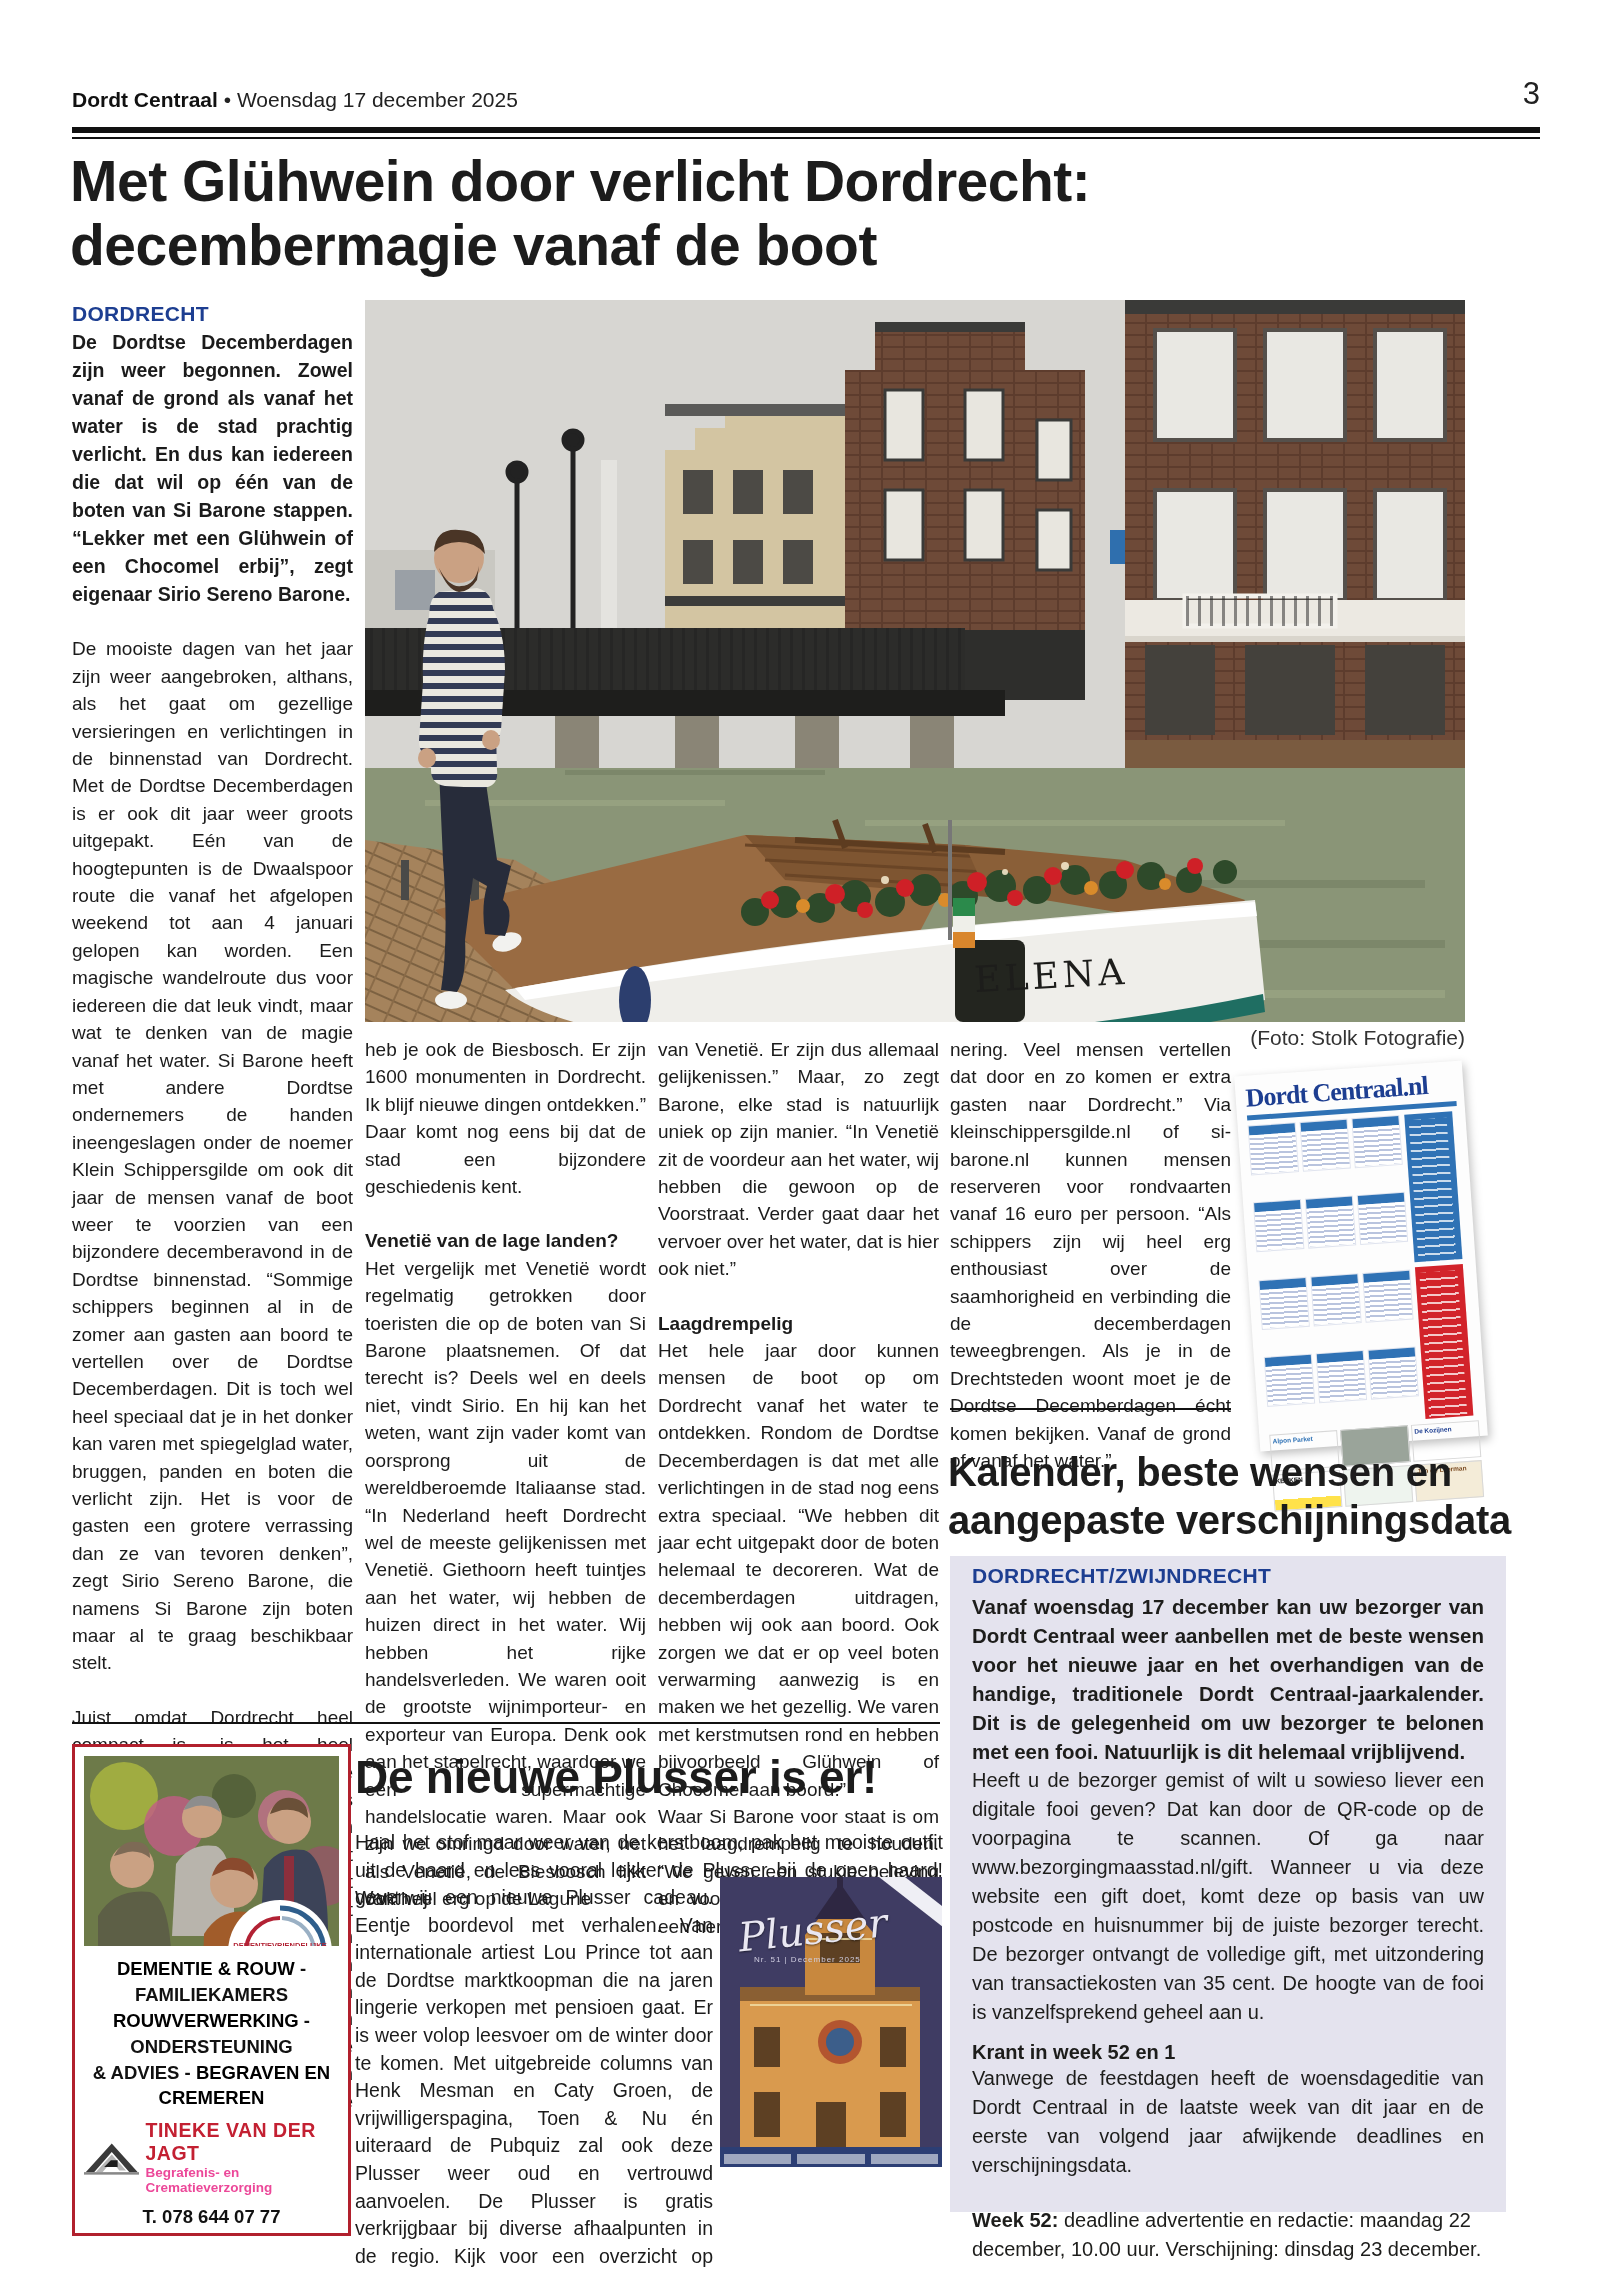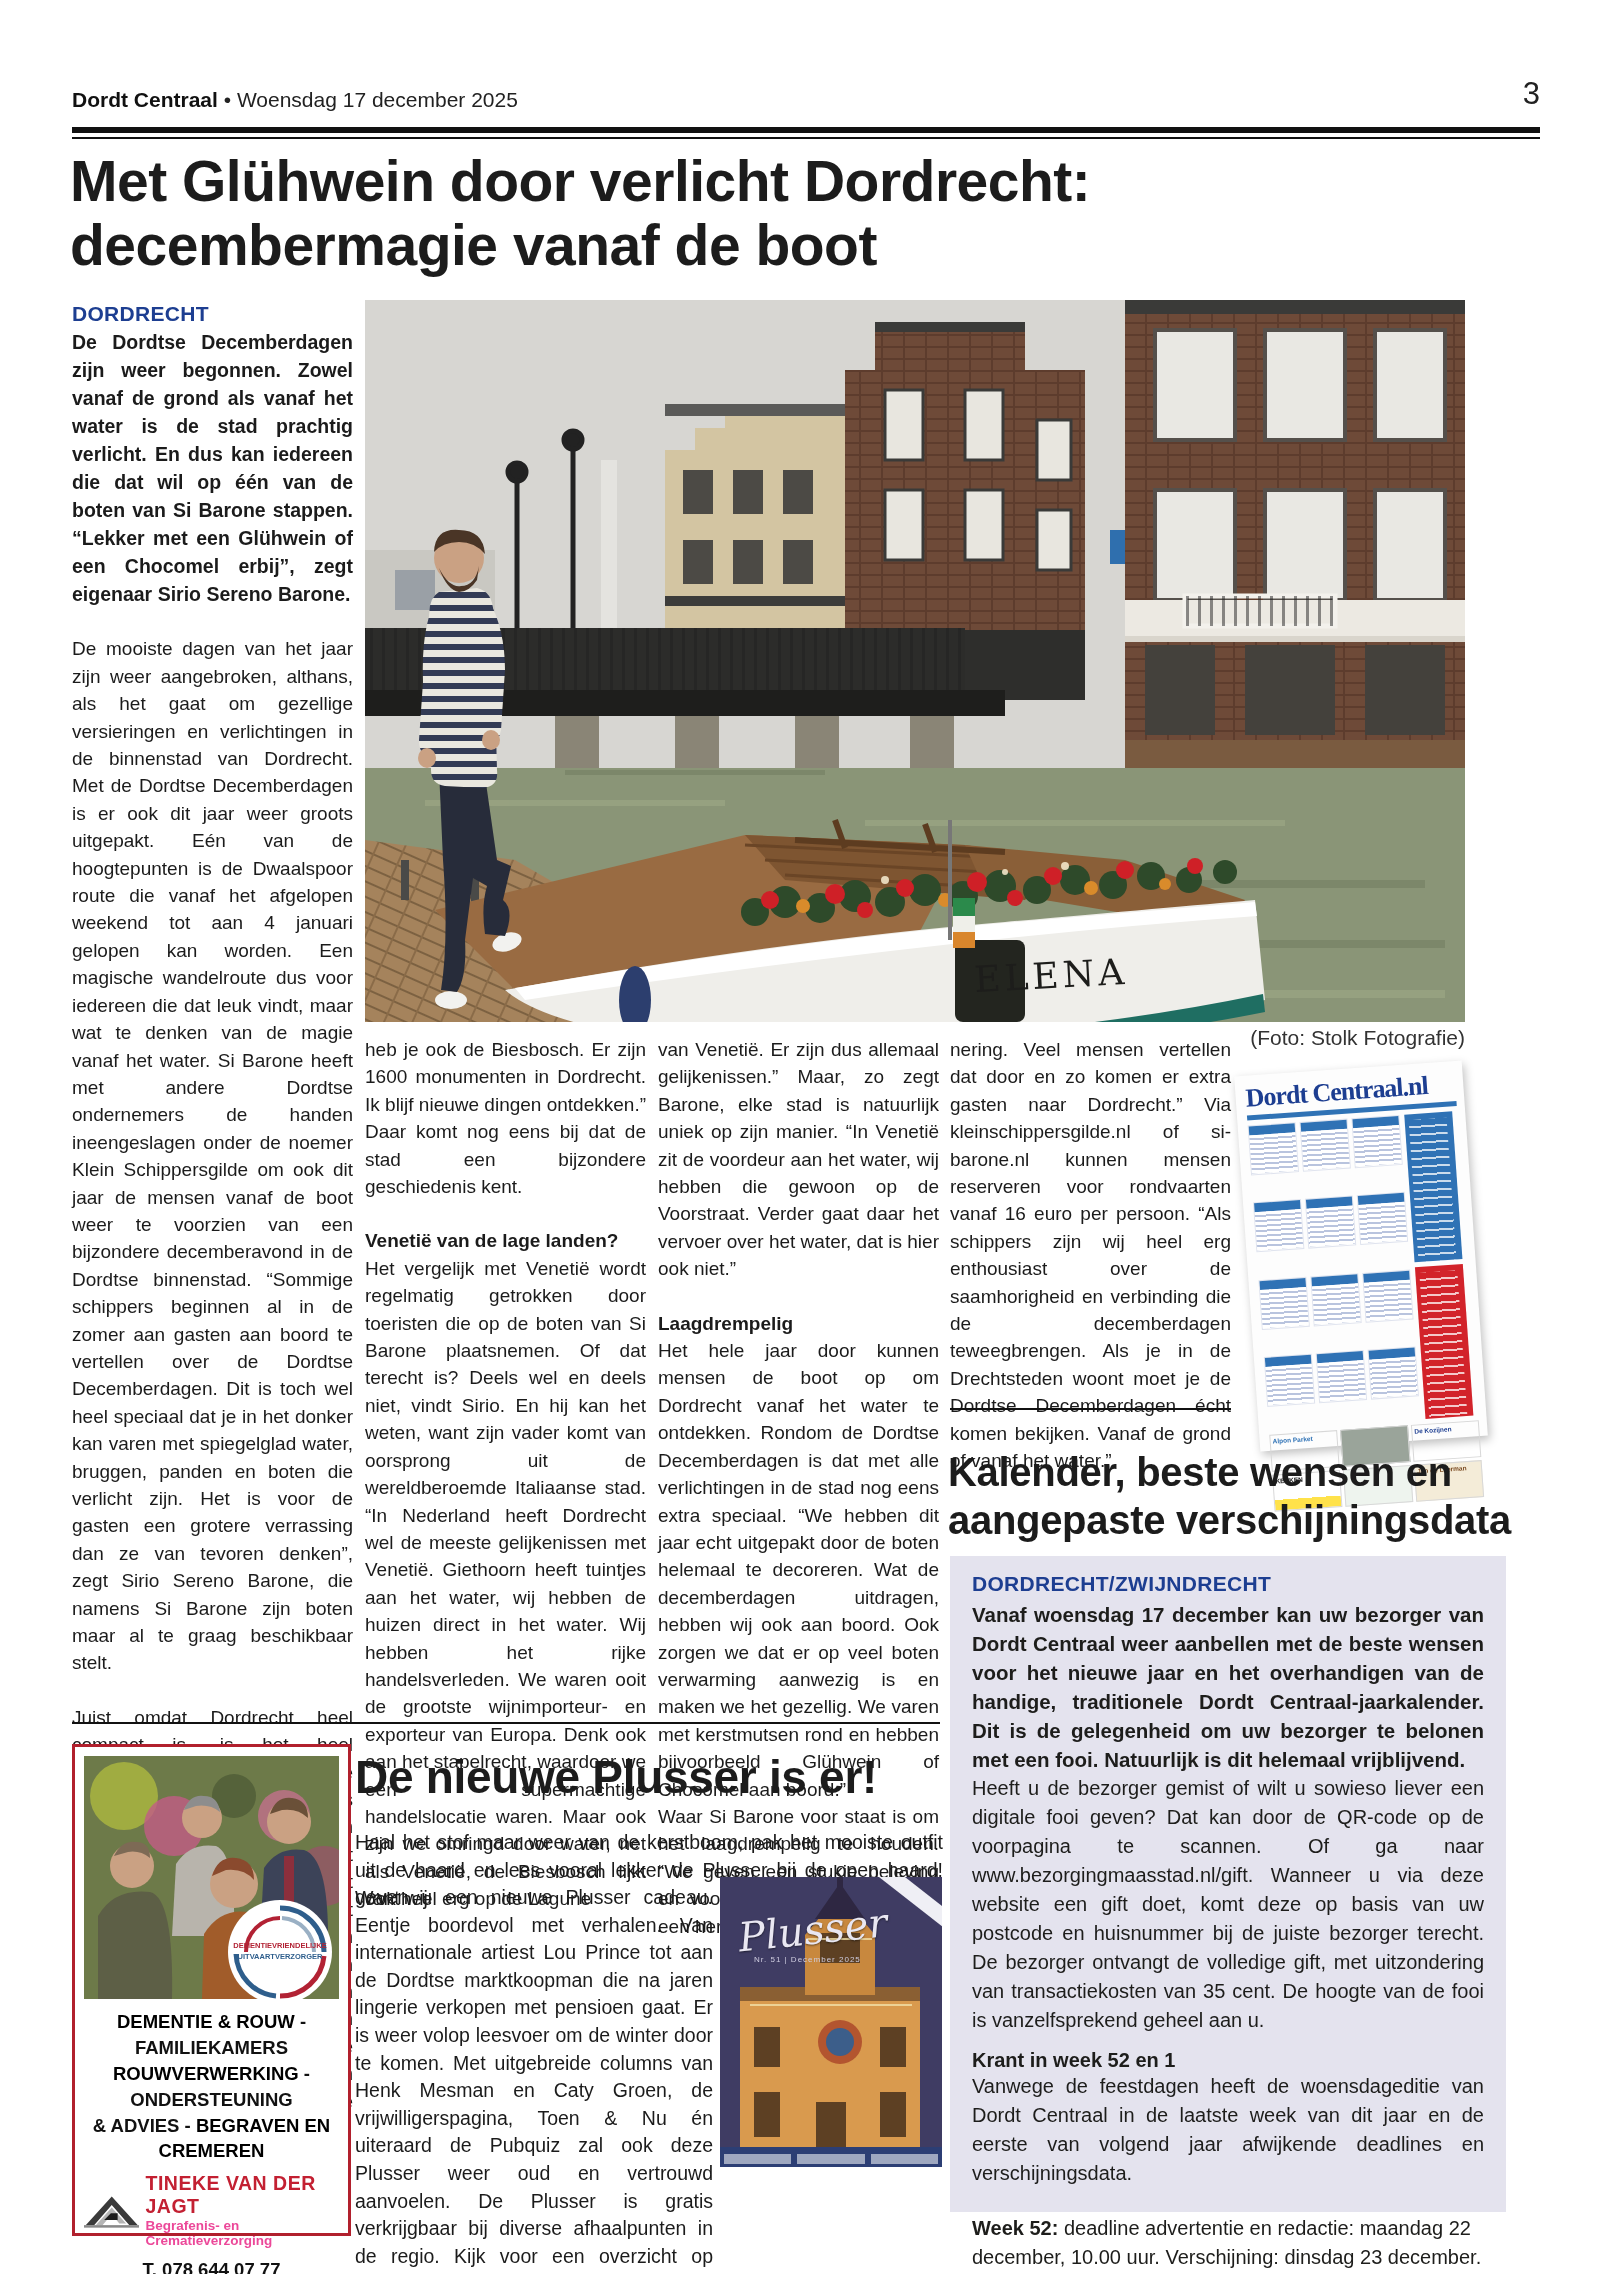--- a/index.html
+++ b/index.html
@@ -39,32 +39,32 @@
   .side-blue{height:148px;background:#2f72b5;}
   .side-red{height:152px;background:#d2232a;}
   .side-blue,.side-red{background-image:repeating-linear-gradient(rgba(255,255,255,0) 0 6px,rgba(255,255,255,.75) 6px 8px);background-size:80% 100%;background-repeat:no-repeat;background-position:4px 6px;}
   .cal-ads{display:grid;grid-template-columns:repeat(3,1fr);gap:3px;margin-top:5px;}
   .ctile{height:37px;border:1px solid #d8d8d8;font-size:6.5px;font-weight:700;overflow:hidden;padding:2px;box-sizing:border-box;}
   .ct1{color:#2f72b5;} .ct2{background:#9aa49a;} .ct3{color:#1d3e91;}
   .ct4{color:#111;background:linear-gradient(#fff 70%,#ffe24a 70%);} .ct5{background:#eef4ee;color:#2e7d4f;} .ct6{background:#f4ecd8;color:#7a4a21;}
   
   .div4{left:950px;top:1408px;width:281px;height:2px;background:#111;}
   .kal-head{left:948px;top:1448px;width:570px;font-size:40px;font-weight:800;line-height:1.2;color:#1c1c1c;letter-spacing:-0.3px;}
-  .panel{left:950px;top:1556px;width:556px;height:656px;background:#e4e3ee;padding:16px 22px;box-sizing:border-box;}
+  .panel{left:950px;top:1556px;width:556px;height:656px;background:#e4e3ee;padding:8px 22px;box-sizing:border-box;}
   .panel .tag{display:block;margin-bottom:4px;}
   .panel-lede{font-weight:700;font-size:20.5px;line-height:29px;text-align:justify;}
   .panel-p{font-size:20px;line-height:29px;text-align:justify;}
   .panel-sub{font-weight:700;font-size:20px;margin-top:14px;}
   .week{font-size:20px;line-height:29px;margin-top:26px;}
   .week b{font-weight:700;}
   
   .botrule{left:72px;top:1722px;width:868px;height:2px;background:#111;}
   
   .ad{left:72px;top:1744px;width:279px;height:492px;border:3px solid #b1202d;box-sizing:border-box;padding:9px;background:#fff;}
-  .ad-photo{width:100%;height:243px;position:relative;overflow:hidden;}
+  .ad-photo{width:100%;height:190px;position:relative;overflow:hidden;}
   .ad-lines{margin-top:10px;text-align:center;font-weight:700;font-size:18.5px;line-height:1.4;color:#111;}
   .red{color:#000000;}
   .ad-logo{display:flex;align-items:center;margin-top:8px;}
   .ad-brand{margin-left:6px;}
   .ad-brand .b1{color:#c32032;font-weight:800;font-size:19.5px;letter-spacing:.5px;}
   .ad-brand .b2{color:#ec4899;font-weight:700;font-size:13.5px;}
   .ad-contact{text-align:center;font-weight:700;font-size:18.5px;line-height:1.5;margin-top:8px;color:#111;}
   
   .plus-head{left:355px;top:1750px;width:600px;font-size:46px;font-weight:800;letter-spacing:-0.3px;color:#1c1c1c;}
   .plus-intro{left:355px;top:1828px;width:588px;font-size:19.5px;line-height:28px;text-align:justify;color:#1b1b1b;}

